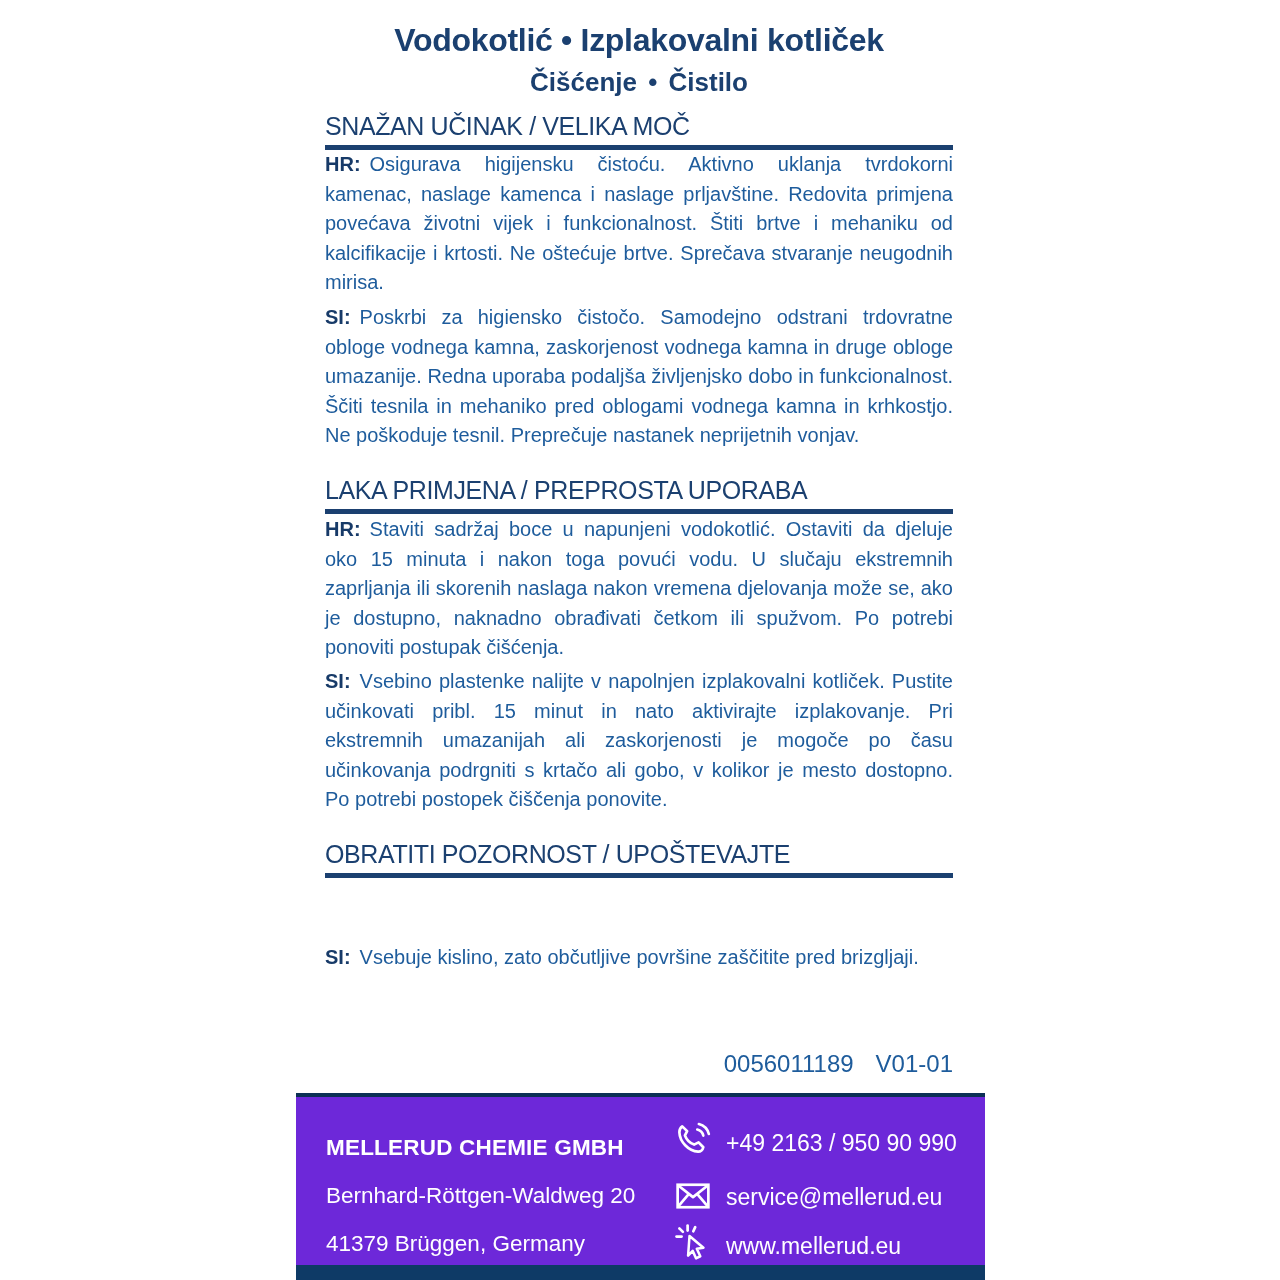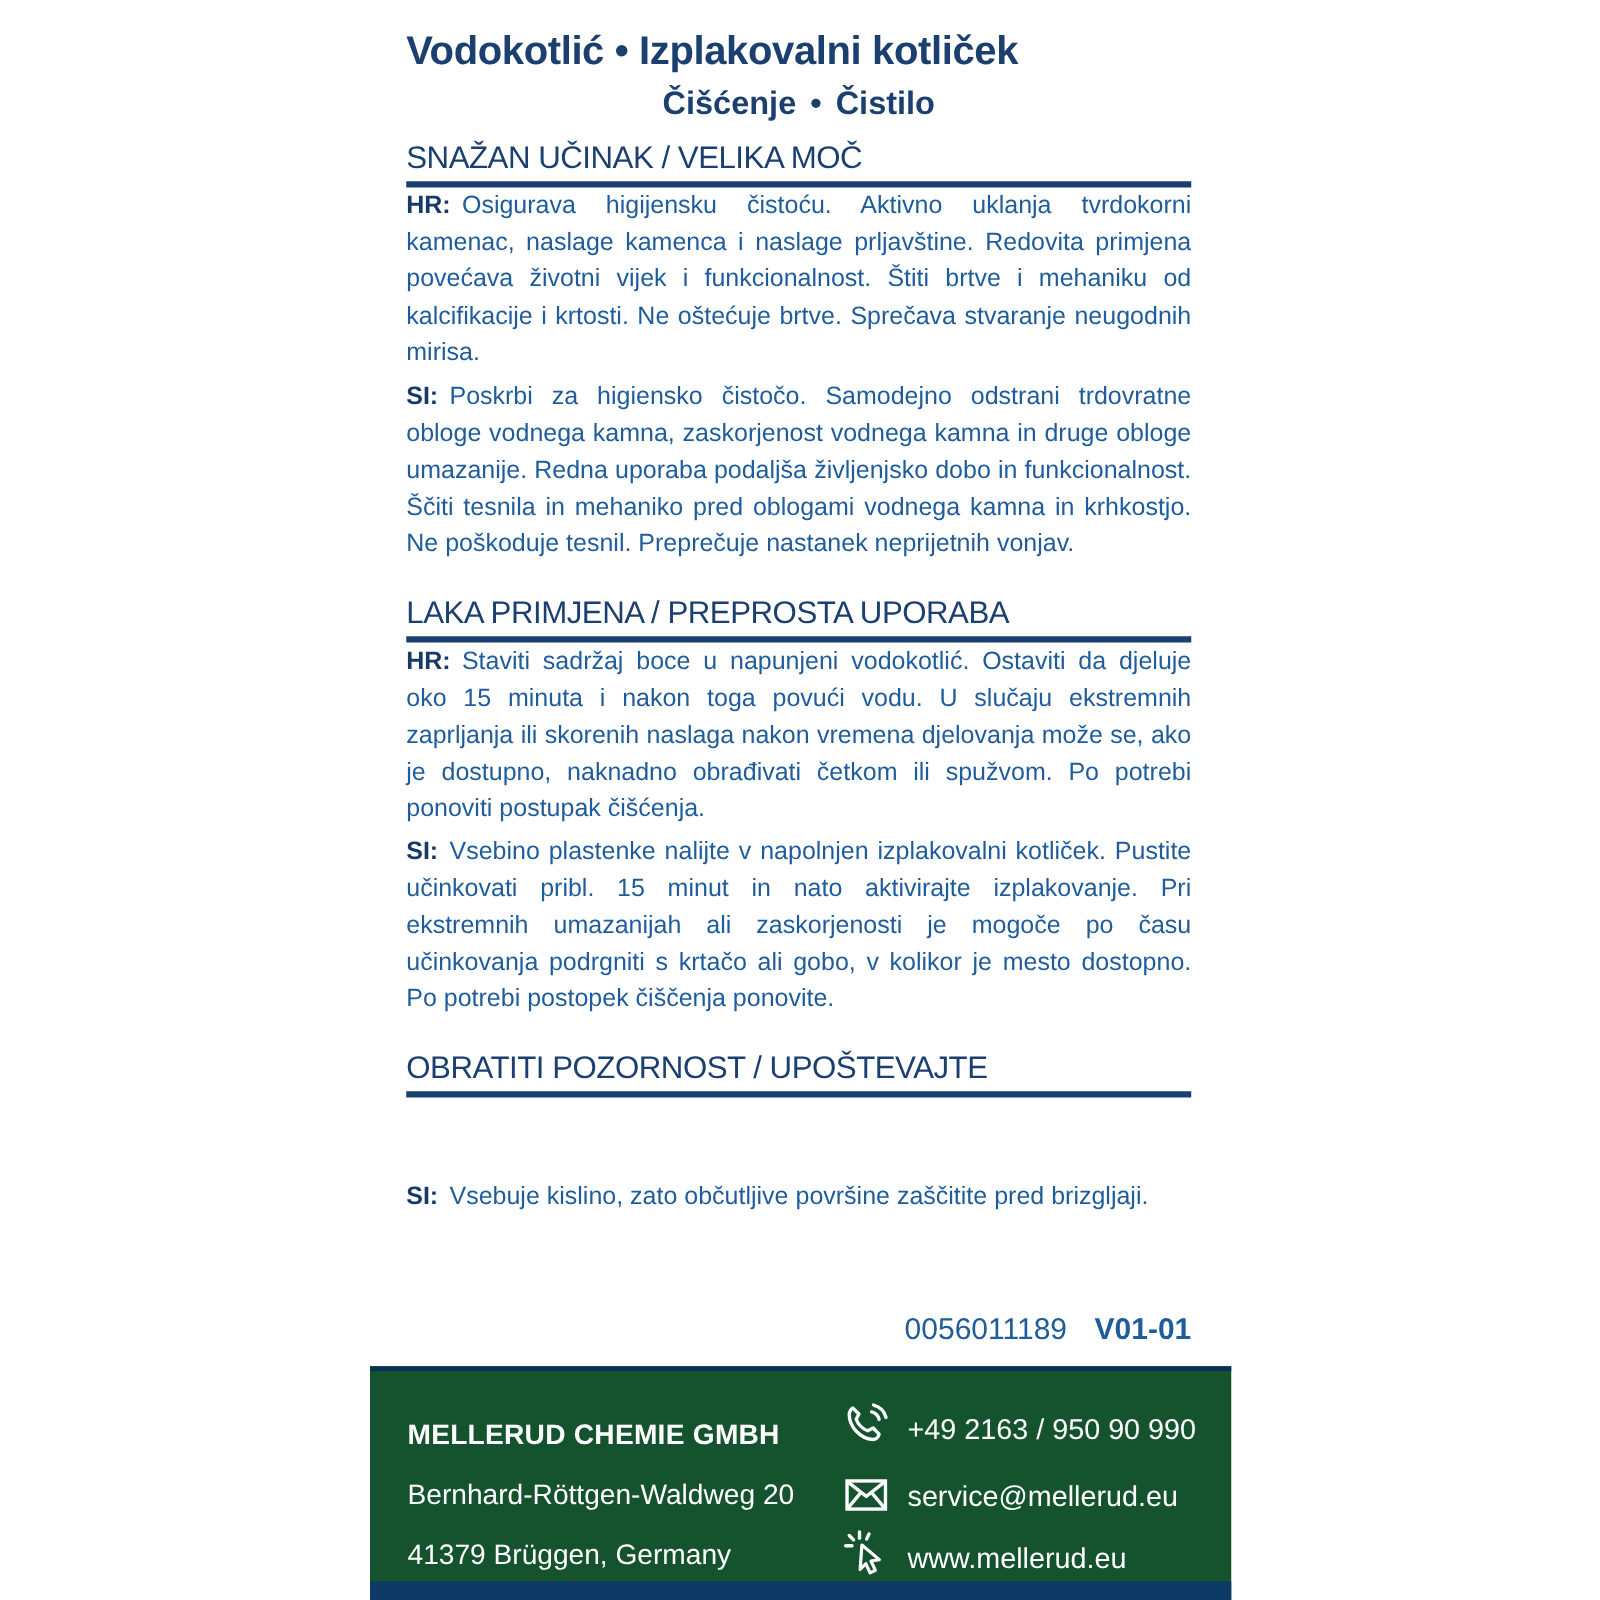--- a/index.html
+++ b/index.html
@@ -17,21 +17,21 @@
     left: 325px;
     top: 0;
     width: 628px;
     height: 1280px;
   }
   .title {
     position: absolute;
     top: 22px;
     left: 0;
     width: 100%;
-    text-align: left;
+    text-align: center;
     font-size: 32px;
     font-weight: 700;
     letter-spacing: -0.3px;
     color: #1b4070;
   }
   .subtitle {
     position: absolute;
     top: 67px;
     left: 0;
     width: 100%;
@@ -68,28 +68,28 @@
     margin-right: 9px;
   }
   .code-line {
     position: absolute;
     top: 1050px;
     right: 0;
     font-size: 24px;
     color: #1e5c9c;
     text-align: right;
   }
-  .code-line .ver { margin-left: 22px; font-weight: bold; }
+  .code-line .ver { margin-left: 22px; }
   .footer {
     position: absolute;
     left: 296px;
     top: 1093px;
     width: 689px;
     height: 187px;
-    background: #14532d;
+    background: #6d28d9;
     border-top: 4px solid #0c3055;
   }
   .footer-bottom-strip {
     position: absolute;
     left: 0;
     bottom: 0;
     width: 100%;
     height: 15px;
     background: #0e3a66;
   }

